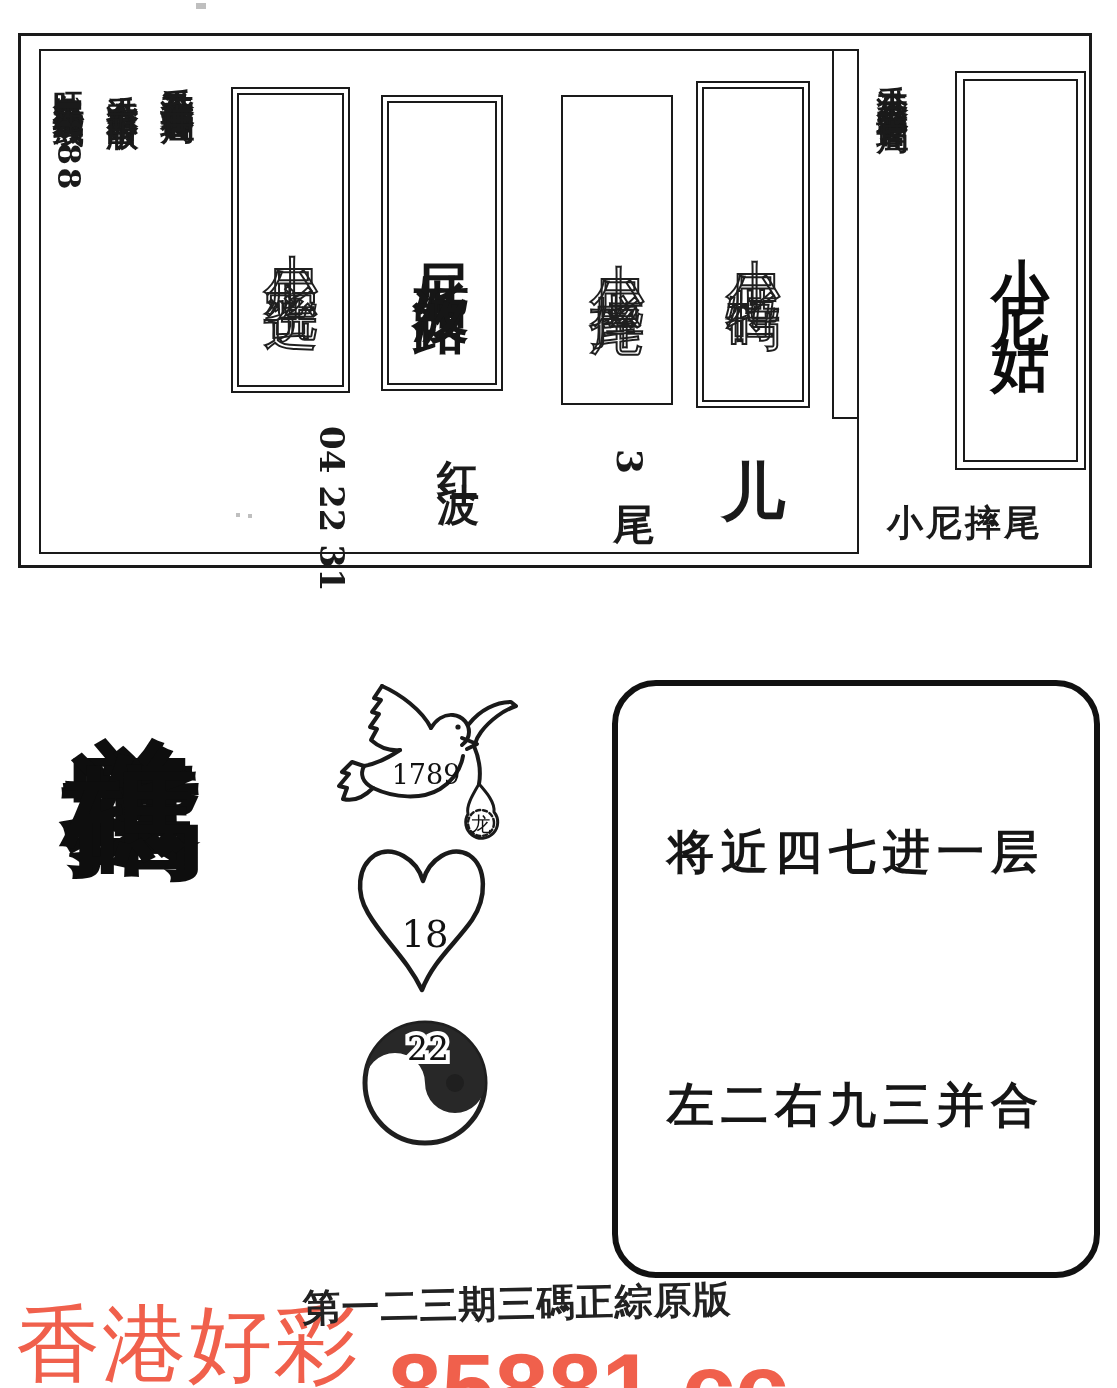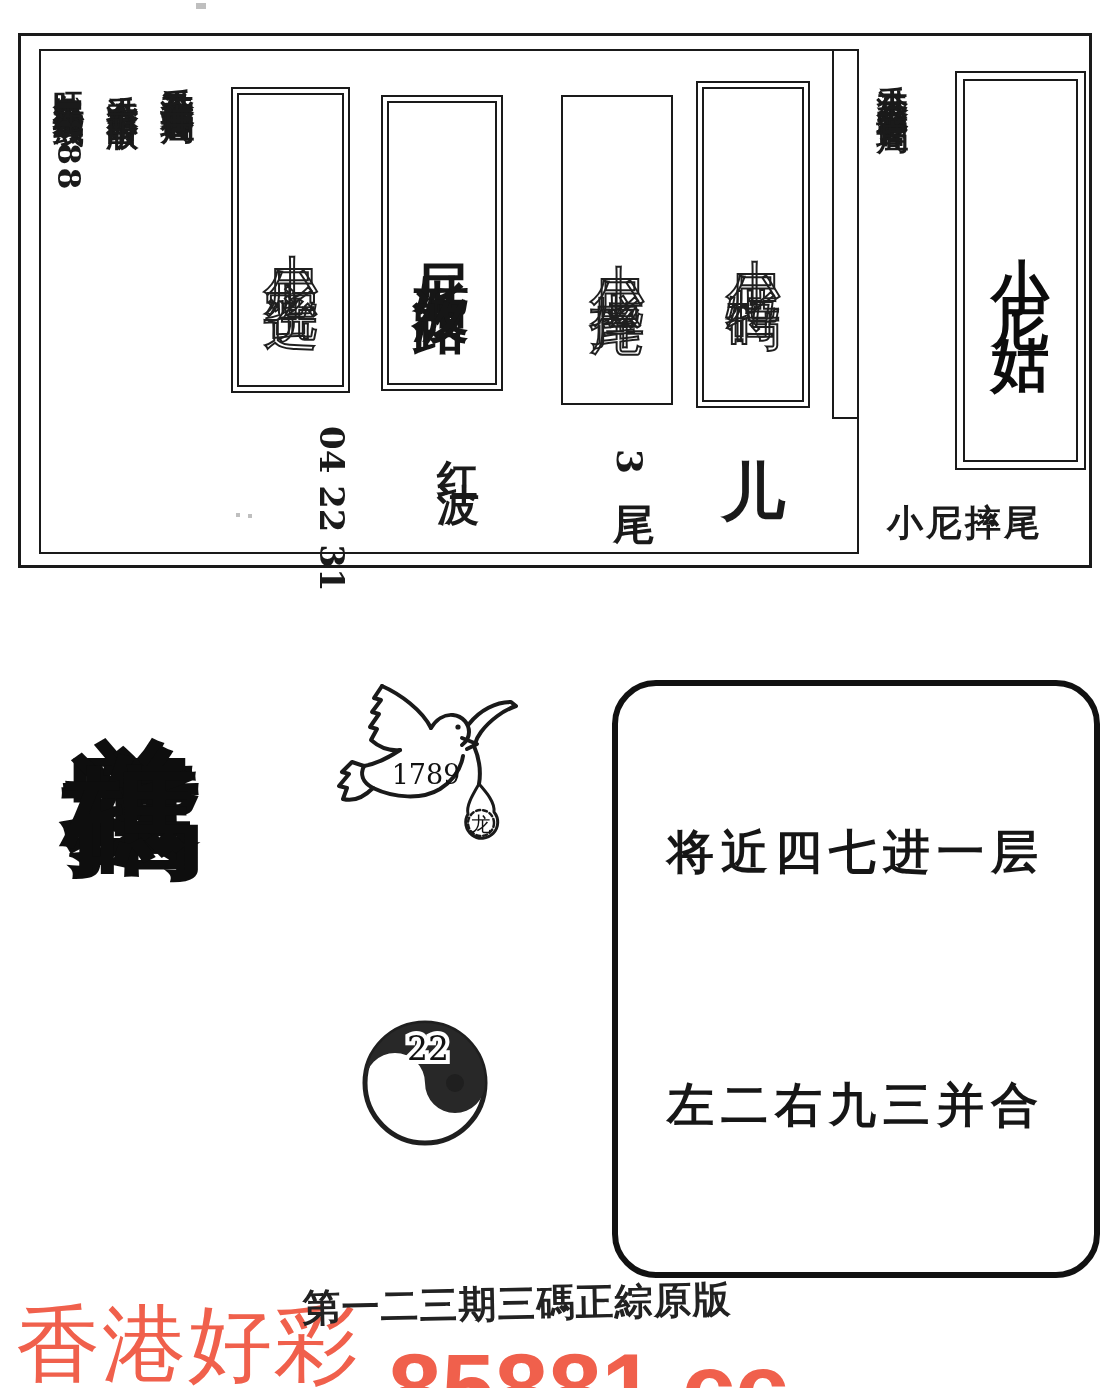--- a/index.html
+++ b/index.html
@@ -108,20 +108,26 @@
       <path d="M34 86 C30 94 32 102 43 108"></path>
       <path d="M43 108 C64 118 92 120 110 109 C124 100 131 88 133 76"></path>
 
       <path d="M149 104 C142 116 136 126 138 134 A16 16 0 1 0 164 132 C165 122 156 112 149 104" stroke-width="3"></path>
       <circle cx="151" cy="143" r="13" stroke-width="2.5" stroke-dasharray="4 3"></circle>
       <text x="151" y="151" text-anchor="middle" font-size="20" stroke="none">龙</text>
       <text x="96" y="104" text-anchor="middle" font-size="27" stroke="none">1789</text>
     </svg>
   </div>
 
+  <div class="abs" style="left:353px;top:843px;width:140px;height:155px;">
+    <svg width="140" height="155" viewBox="0 0 140 155" fill="none" stroke="#1a1a1a" stroke-width="4.5" stroke-linecap="round" stroke-linejoin="round">
+      <path d="M70 38 C64 16 40 2 22 12 C4 24 3 50 15 70 C30 96 54 116 69 147 C80 118 103 100 119 77 C134 55 134 24 116 12 C98 2 76 16 70 38 Z"></path>
+      <text x="72" y="104" text-anchor="middle" font-size="37" stroke="none">18</text>
+    </svg>
+  </div>
 
   <div class="abs" style="left:360px;top:1020px;width:130px;height:128px;">
     <svg width="130" height="128" viewBox="0 0 130 128">
       <circle cx="65" cy="63" r="60" fill="#ffffff" stroke="#1f1f1f" stroke-width="5"></circle>
       <g transform="rotate(90 65 63)">
         <path d="M65 3 A60 60 0 0 0 65 123 A30 30 0 0 1 65 63 A30 30 0 0 0 65 3 Z" fill="#282828"></path>
         <circle cx="65" cy="93" r="12" fill="#ffffff"></circle>
         <circle cx="65" cy="33" r="9" fill="#1f1f1f"></circle>
       </g>
       <text x="68" y="40" text-anchor="middle" font-size="33" paint-order="stroke" stroke="#ffffff" stroke-width="8">22</text>

